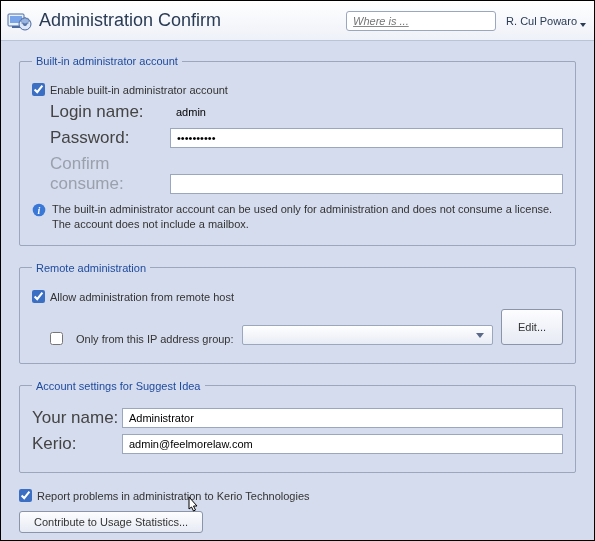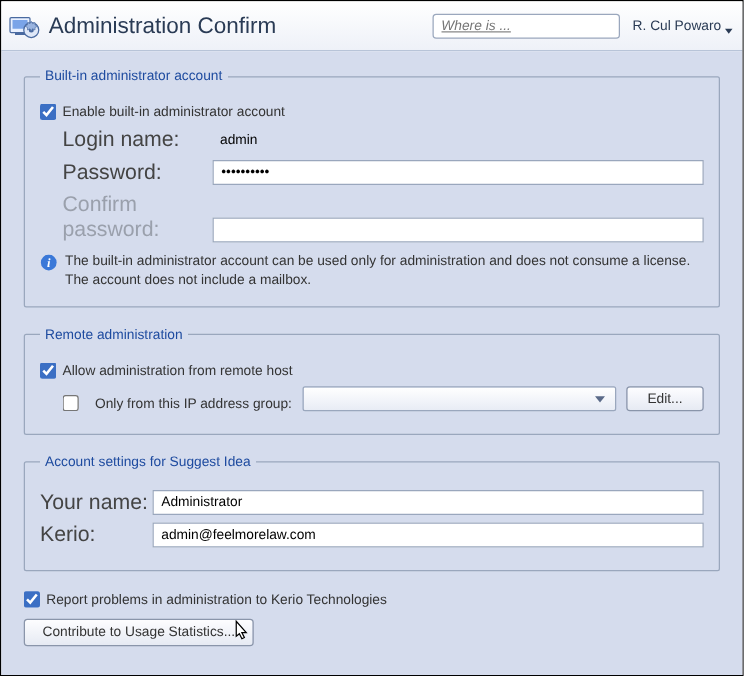--- a/index.html
+++ b/index.html
@@ -124,21 +124,21 @@
   }
   .select::after {
     content: "";
     position: absolute;
     right: 8px; top: 7px;
     border-left: 4px solid transparent;
     border-right: 4px solid transparent;
     border-top: 5px solid #5a6a88;
   }
   .btn {
-    height: 20px;
+    height: 36px;
     min-width: 62px;
     border: 1px solid #8a95aa;
     background: linear-gradient(#fdfdff,#e6eaf3);
     border-radius: 3px;
     font-size: 11px;
     color: #333;
     padding: 0 10px;
     cursor: pointer;
   }
   .btn.wide { min-width: 170px; padding: 0 14px; height: 22px; }
@@ -199,21 +199,21 @@
       </div>
       <div class="row indent">
         <label class="lbl">Login name:</label>
         <input class="txt flat" readonly="" value="admin" style="">
       </div>
       <div class="row indent">
         <label class="lbl">Password:</label>
         <input class="txt" value="••••••••••" style="">
       </div>
       <div class="row indent">
-        <label class="lbl disabled">Confirm password:</label>
+        <label class="lbl disabled">Confirm consume:</label>
         <input class="txt" value="" style="">
       </div>
       <div class="info-row">
         <span class="info-icon">
           <svg viewBox="0 0 14 14">
               <circle cx="7" cy="7" r="6.3" fill="#3a78d8"></circle>
               <text x="7" y="10.5" text-anchor="middle" font-size="10" font-family="serif" font-style="italic" font-weight="bold" fill="#fff">i</text>
             </svg>
         </span>
         <span class="info-text">The built-in administrator account can be used only for administration and does not consume a license. The account does not include a mailbox.</span>

